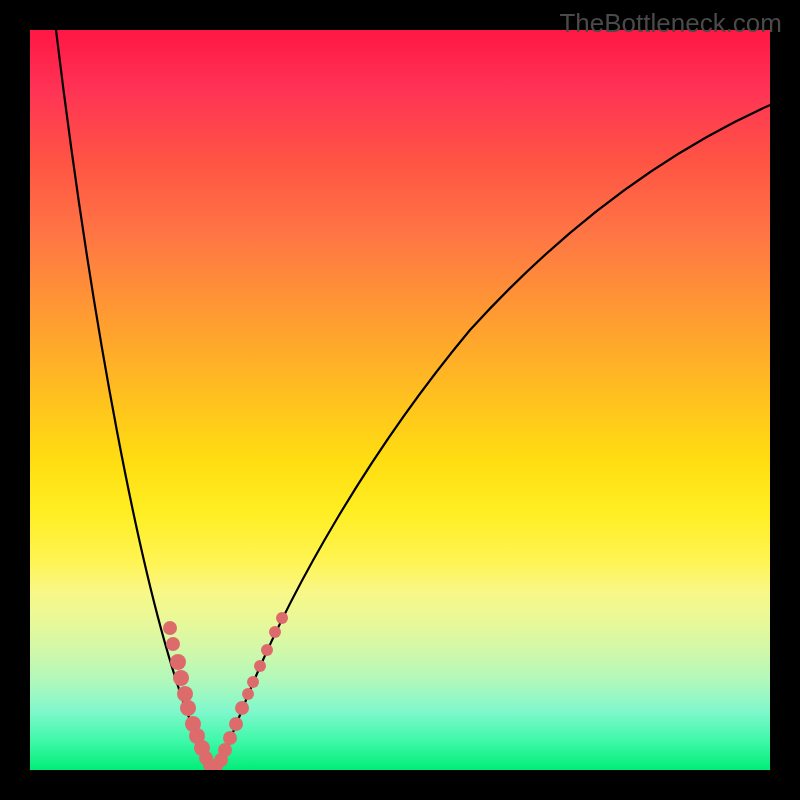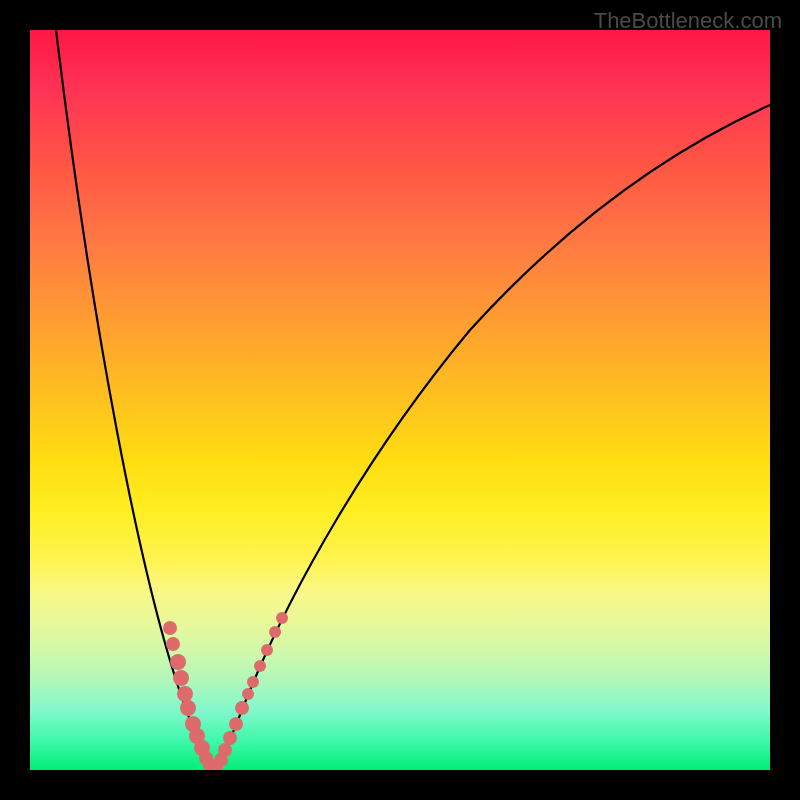--- a/index.html
+++ b/index.html
@@ -12,21 +12,21 @@
       height: 800px;
       background: #000;
       position: relative;
       font-family: Arial, sans-serif;
     }
     .watermark {
       position: absolute;
       top: 8px;
       right: 18px;
       color: #4a4a4a;
-      font-size: 22px;
+      font-size: 26px;
       font-weight: normal;
       z-index: 10;
     }
     .plot-area {
       position: absolute;
       left: 30px;
       top: 30px;
       width: 740px;
       height: 740px;
       overflow: hidden;

